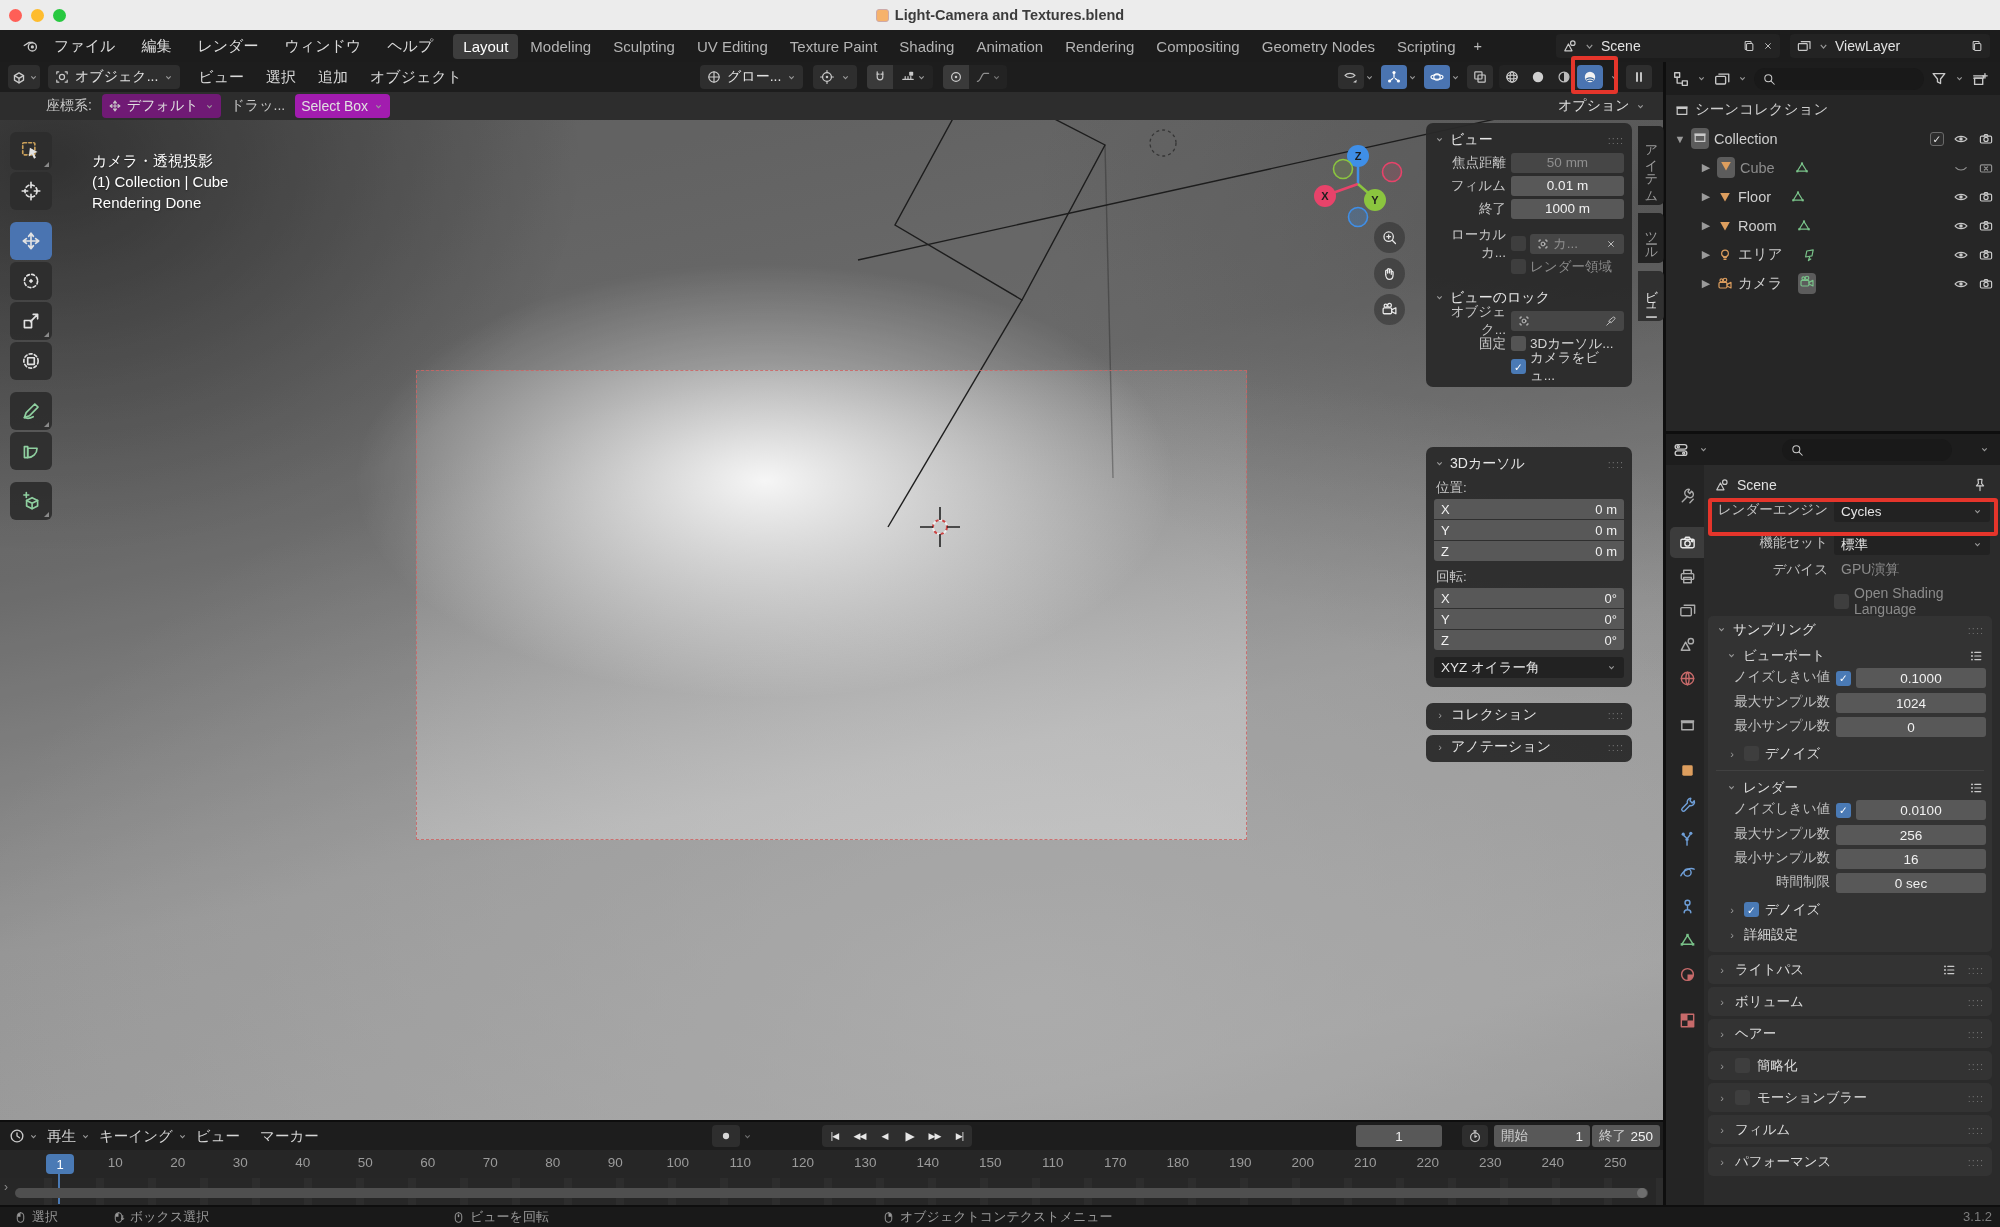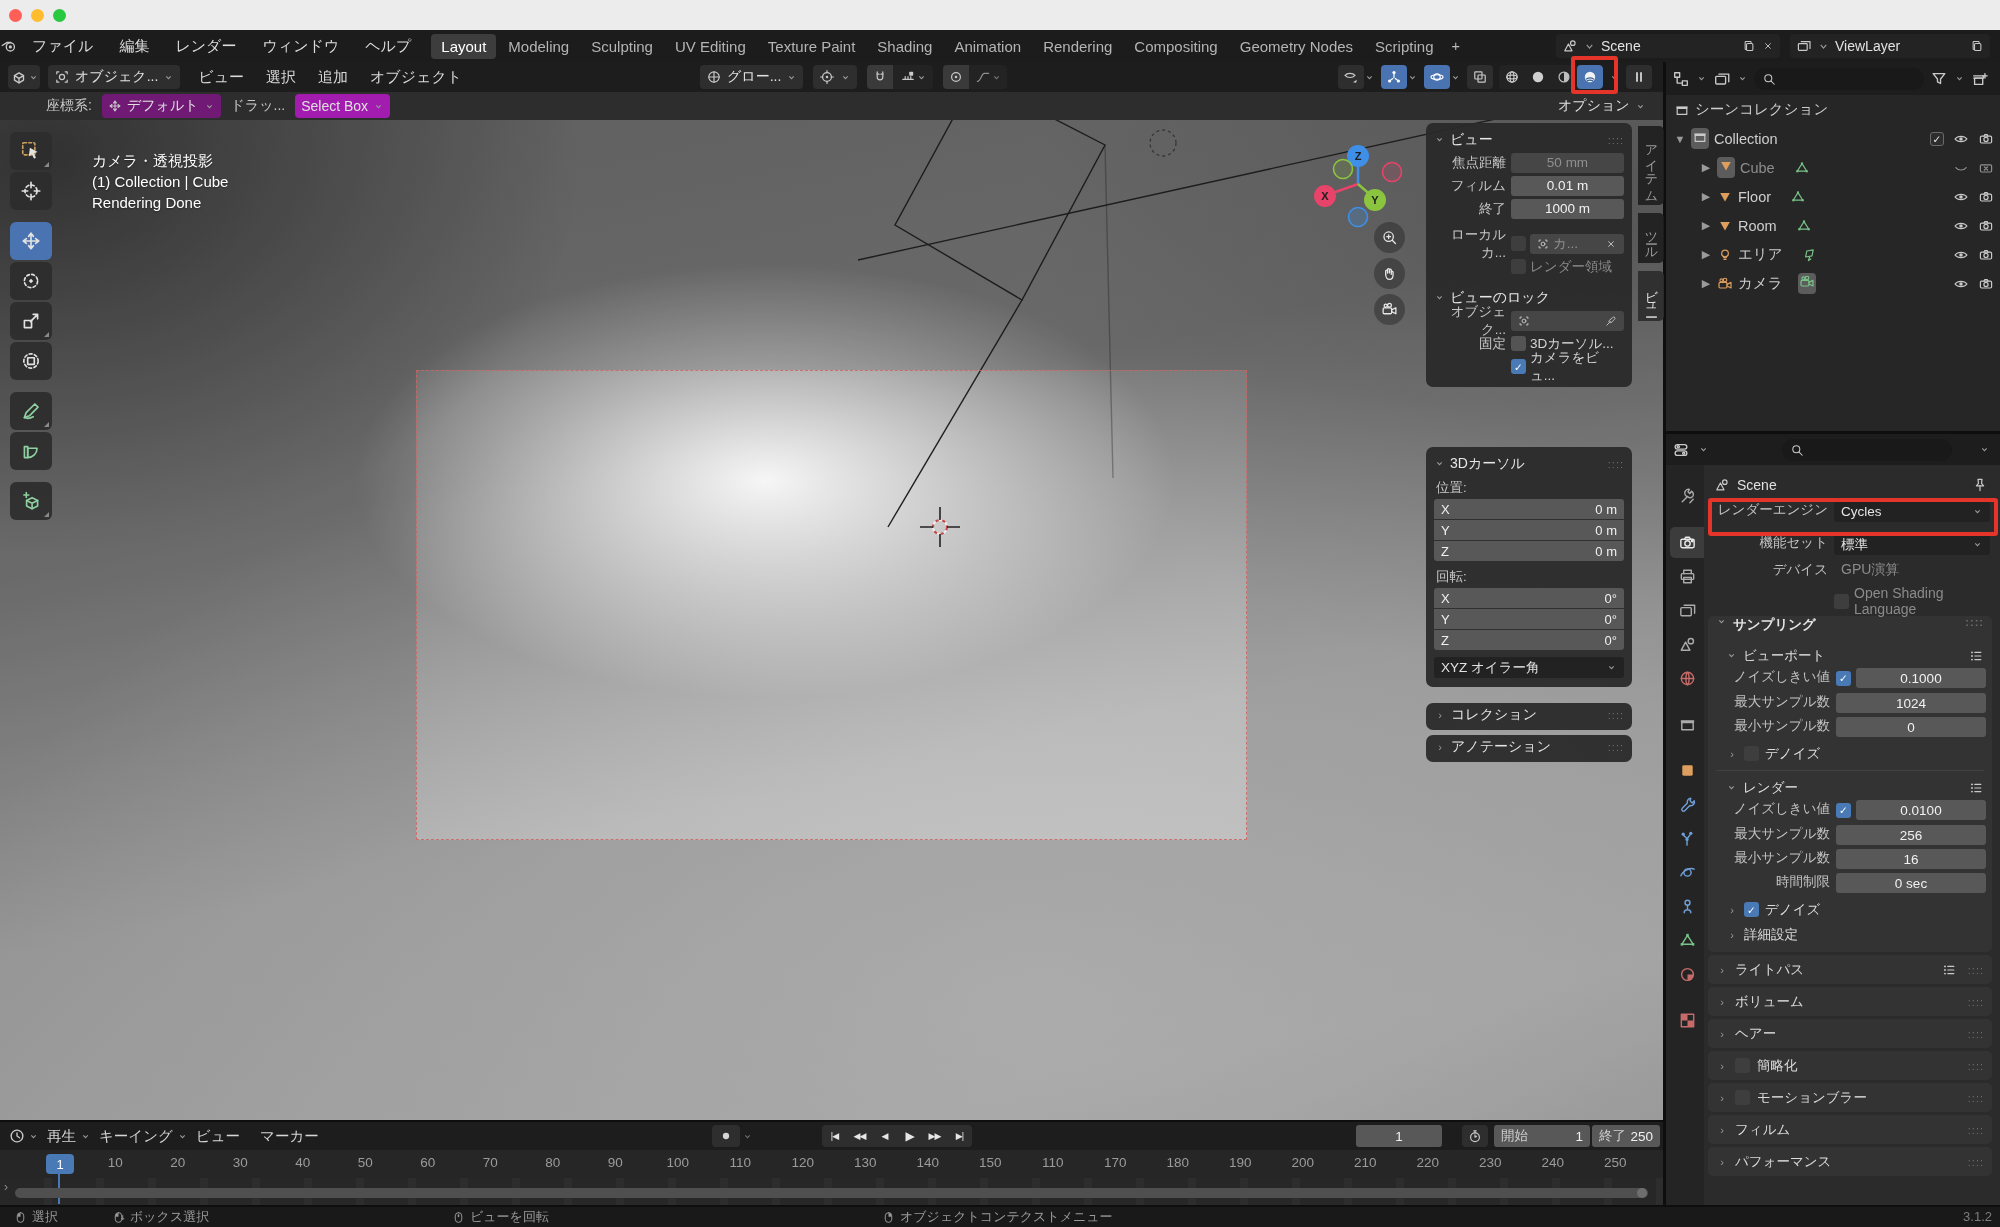--- a/index.html
+++ b/index.html
@@ -23,21 +23,21 @@
 .dd2{height:21px;background:#222;border-radius:3px;color:#e3e3e3;font-size:13.5px;display:flex;align-items:center;padding:0 7px;gap:5px}
 .dd2 .lbl{flex:1;text-align:left}
 .dim-t{color:#8b8b8b}
 .grip{color:#6e6e6e;font-size:11px;letter-spacing:1px}
 
 .titlebar{position:absolute;left:0;top:0;width:2000px;height:30px;background:#ececec;display:flex;align-items:center}
 .tl{width:13px;height:13px;border-radius:50%;margin-left:9px}
 .titlebar .title{position:absolute;left:0;right:0;text-align:center;color:#3c3c3c;font-weight:700;font-size:14.5px}
 .doc-ic{display:inline-block;width:13px;height:13px;border-radius:3px;background:#f6b26b;border:1px solid #caa;vertical-align:-2px;margin-right:6px}
 
-.topbar{position:absolute;left:0;top:30px;width:2000px;height:32px;background:#1c1c1c;display:flex;align-items:center;padding-left:0;gap:0}
+.topbar{position:absolute;left:0;top:30px;width:2000px;height:32px;background:#1c1c1c;display:flex;align-items:center;padding-left:22px;gap:0}
 .topbar .menus{display:flex;gap:26px;margin-left:14px;color:#dcdcdc;font-size:15px}
 .menu-item{cursor:default}
 .ws-tabs{display:flex;gap:2px;margin-left:20px;color:#b4b4b4;font-size:15px}
 .ws-tab{padding:4px 10px;border-radius:4px}
 .ws-tab.active{background:#3d3d3d;color:#fff}
 .ws-plus{padding:4px 8px;color:#bbb}
 .id-widget{position:absolute;top:34px;height:24px;display:flex;align-items:center;background:#232323;border-radius:4px;padding:0 6px;gap:6px;font-size:14px;color:#e2e2e2}
 
 .vheader{position:absolute;left:0;top:62px;width:1663px;height:30px;background:#1d1d1d;display:flex;align-items:center;padding-left:8px;gap:8px}
 .vheader .menus{display:flex;gap:22px;color:#d8d8d8;font-size:15px;margin-left:10px}
@@ -94,21 +94,21 @@
 .ptab{height:31px;display:flex;align-items:center;justify-content:center;border-radius:5px 0 0 5px;margin-left:4px}
 .ptab.active{background:#3c3c3c}
 .ptab .ic{width:19px;height:19px;color:#ababab}
 .pgap{height:9px;flex:none}
 .pr-main{position:absolute;left:38px;top:31px;right:0;bottom:0;padding:4px 4px 0 2px;overflow:hidden}
 .crumb{height:32px;display:flex;align-items:center;gap:7px;padding:0 8px;color:#e0e0e0}
 .prow{display:flex;align-items:flex-start;height:27px;gap:6px;padding-right:6px}
 .plab{width:122px;text-align:right;color:#c2c2c2;flex:none;font-size:13.5px}
 .pwid{flex:1;display:flex;align-items:center;gap:5px}
 .panel{background:#333;border-radius:5px;margin:7px 4px 3px 2px;padding-bottom:5px}
-.pan-h{display:flex;align-items:flex-start;gap:6px;height:27px;padding:0 8px;color:#e4e4e4;font-weight:700;font-size:13.5px}
+.pan-h{display:flex;align-items:center;gap:6px;height:27px;padding:0 8px;color:#e4e4e4;font-weight:400;font-size:13.5px}
 .sub-h{display:flex;align-items:center;gap:6px;height:25px;padding:0 8px 0 18px;color:#dedede;font-size:13.5px}
 .pan-c{background:#333;border-radius:5px;margin:0 4px 3px 2px;height:29px;display:flex;align-items:center;gap:7px;padding:0 8px;color:#dcdcdc;font-size:13.5px}
 .pan-h .grip,.sub-h .mr,.pan-c .grip{margin-left:auto}
 .divl{height:1px;background:rgba(255,255,255,.07);margin:4px 8px}
 
 .timeline{position:absolute;left:0;top:1122px;width:1663px;height:85px;background:#242424}
 .tl-head{height:28px;background:#1d1d1d;display:flex;align-items:center;padding-left:8px;gap:8px;position:relative}
 .tl-menus{display:flex;gap:20px;color:#d6d6d6;font-size:14.5px}
 .playgrp{position:absolute;left:822px;display:flex;background:#2e2e2e;border-radius:4px}
 .pbtn{width:25px;height:22px;display:flex;align-items:center;justify-content:center;color:#e6e6e6;font-size:9px;letter-spacing:-1px}
@@ -135,20 +135,21 @@
 
 .gz-lab{font:700 11px "Liberation Sans",sans-serif;fill:#1d1d1d}
 </style>
 </head>
 <body>
 
 <div class="titlebar">
   <span class="tl" style="background:#ff5f57"></span>
   <span class="tl" style="background:#febc2e"></span>
   <span class="tl" style="background:#28c840"></span>
+  <div class="title"><span class="doc-ic"></span><span>Light-Camera and Textures.blend</span></div>
 </div>
 
 <div class="topbar">
   <i class="ic">
       <svg viewBox="0 0 20 20" fill="none" stroke="currentColor" stroke-width="1.5" stroke-linecap="round" stroke-linejoin="round">
         <circle cx="11.5" cy="11" r="4.5"></circle>
         <circle cx="11.5" cy="11" r="1.8" fill="currentColor" stroke="none"></circle>
         <path d="M2.5 9.5 8 6h4"></path>
       </svg>
     </i>

